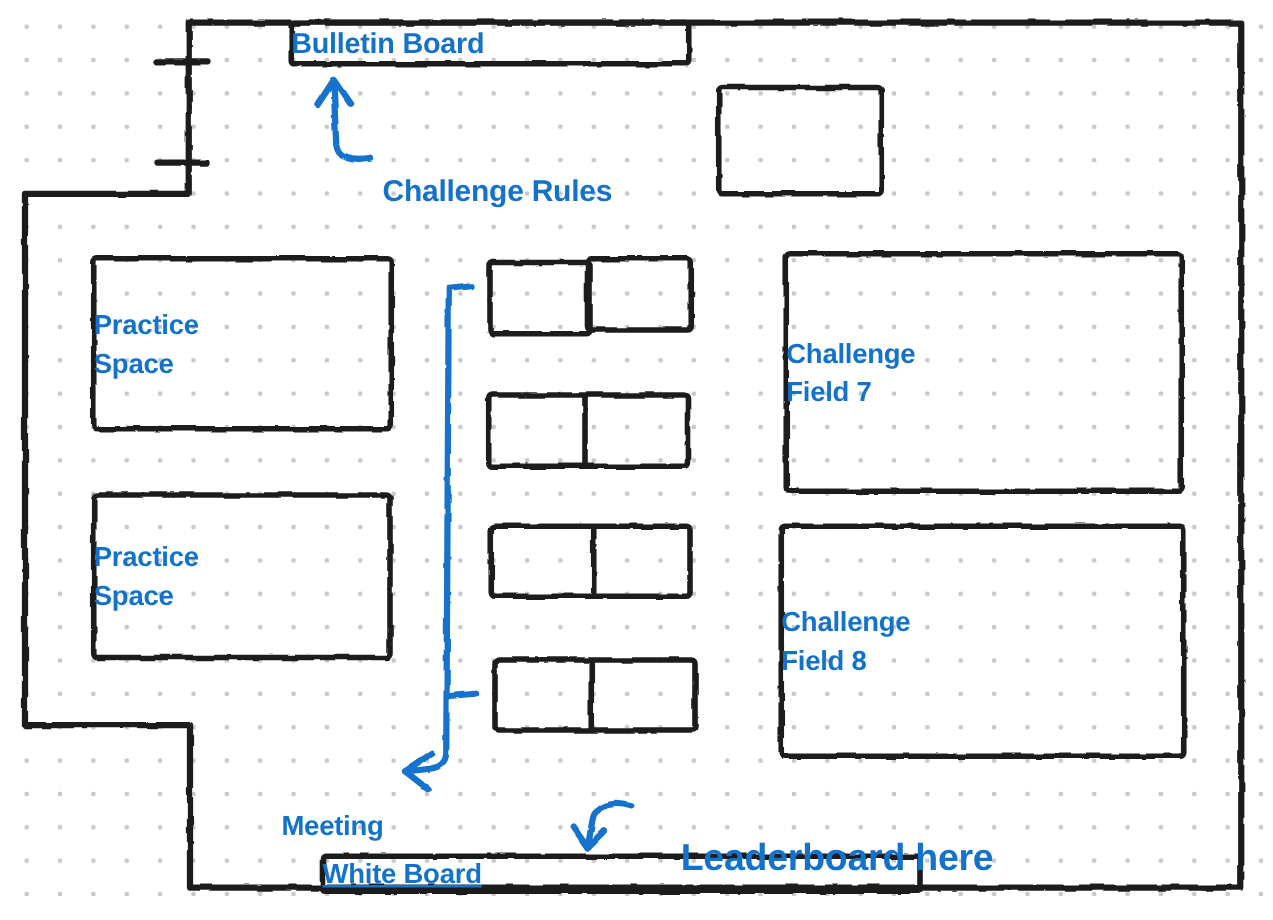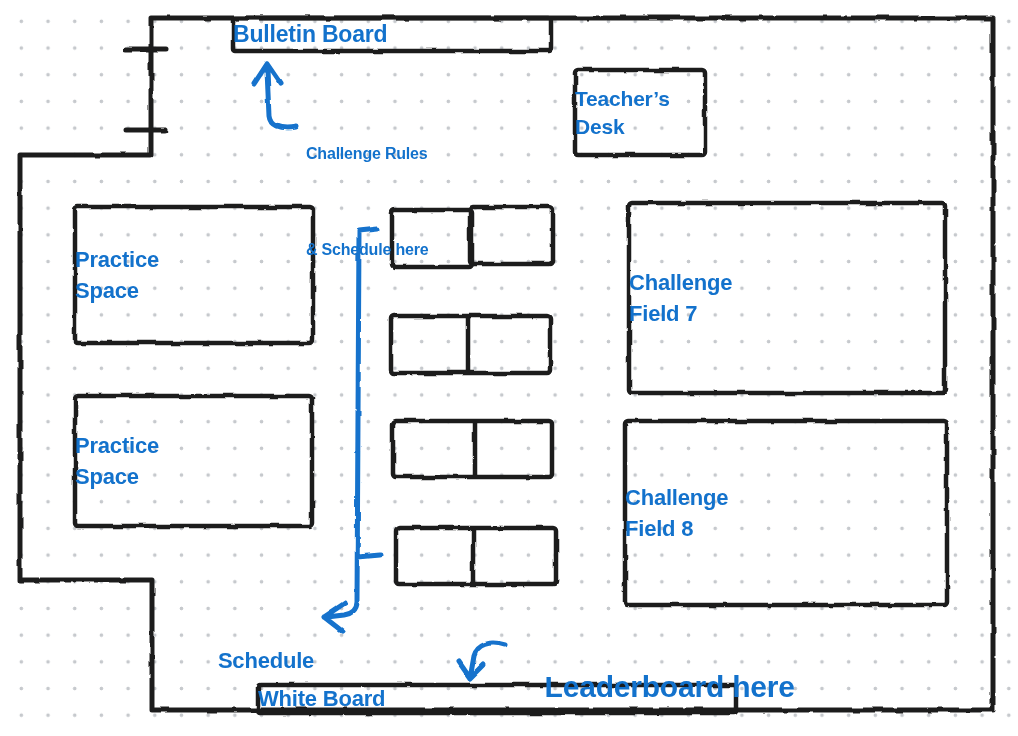--- a/index.html
+++ b/index.html
@@ -33,29 +33,29 @@
     font-weight:700;
     letter-spacing:-0.2px;
     white-space:pre;
   }
   .box-label{
     display:flex;flex-direction:column;
     align-items:flex-start;justify-content:center;
     text-align:center;
   }
   #lbl-bulletin{left:233px;top:18px;width:318px;height:33px;font-size:23px;}
-  #lbl-rules{left:306px;top:74px;font-size:16px;line-height:32px;}
+  #lbl-rules{left:306px;top:74px;font-size:24px;line-height:32px;}
   #lbl-teachers{left:575px;top:70px;width:130px;height:85px;font-size:21px;line-height:28px;}
   #lbl-ps1{left:75px;top:207px;width:238px;height:136px;font-size:22px;line-height:31px;}
   #lbl-ps2{left:75px;top:396px;width:237px;height:130px;font-size:22px;line-height:31px;}
   #lbl-cf1{left:629px;top:203px;width:316px;height:190px;font-size:22px;line-height:31px;}
   #lbl-cf2{left:625px;top:421px;width:322px;height:184px;font-size:22px;line-height:31px;}
   #lbl-meeting{left:190px;top:581px;width:152px;text-align:center;font-size:22px;line-height:32px;}
   #lbl-leader{left:512px;top:636px;font-size:30px;}
-  #lbl-wb{left:258px;top:684px;width:478px;height:29px;font-size:22px;}
+  #lbl-wb{left:258px;top:684px;width:478px;height:29px;font-size:22px;text-decoration:underline;}
 </style>
 </head>
 <body>
 
 <div class="canvas">
 
   <svg class="plan" width="1018" height="736" viewBox="0 0 1018 736">
     <defs>
       <filter id="rough" x="-3%" y="-3%" width="106%" height="106%">
         <feTurbulence type="fractalNoise" baseFrequency="0.045" numOctaves="3" seed="11" result="noise"></feTurbulence>
@@ -102,27 +102,22 @@
       <path d="M505 645 C489 640 477 645 474 656 L471 673 M470 678 L459 662 M470 678 L483 665"></path>
     </g>
   </svg>
 
   <div class="label box-label" id="lbl-bulletin">
     <span>Bulletin Board</span>
   </div>
 
   <div class="label" id="lbl-rules">
     <div>Challenge Rules</div>
-    <div>&amp; Schedule here</div>
   </div>
 
-  <div class="label box-label" id="lbl-teachers">
-    <span>Teacher’s</span>
-    <span>Desk</span>
-  </div>
 
   <div class="label box-label" id="lbl-ps1">
     <span>Practice</span>
     <span>Space</span>
   </div>
 
   <div class="label box-label" id="lbl-ps2">
     <span>Practice</span>
     <span>Space</span>
   </div>
@@ -131,21 +126,21 @@
     <span>Challenge</span>
     <span>Field 7</span>
   </div>
 
   <div class="label box-label" id="lbl-cf2">
     <span>Challenge</span>
     <span>Field 8</span>
   </div>
 
   <div class="label" id="lbl-meeting">
-    <div>Schedule</div>
+    <div>Meeting</div>
     
   </div>
 
   <div class="label" id="lbl-leader">
     <span>Leaderboard here</span>
   </div>
 
   <div class="label box-label" id="lbl-wb">
     <span>White Board</span>
   </div>

